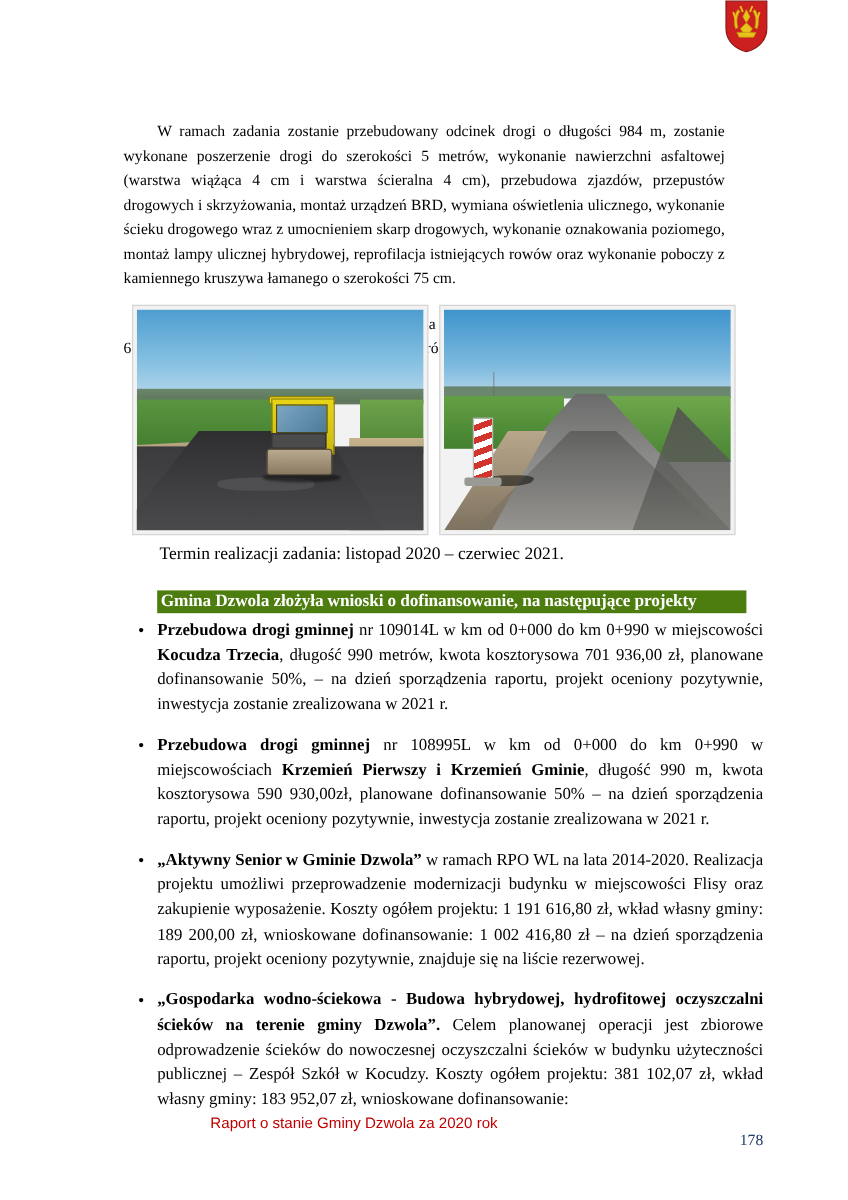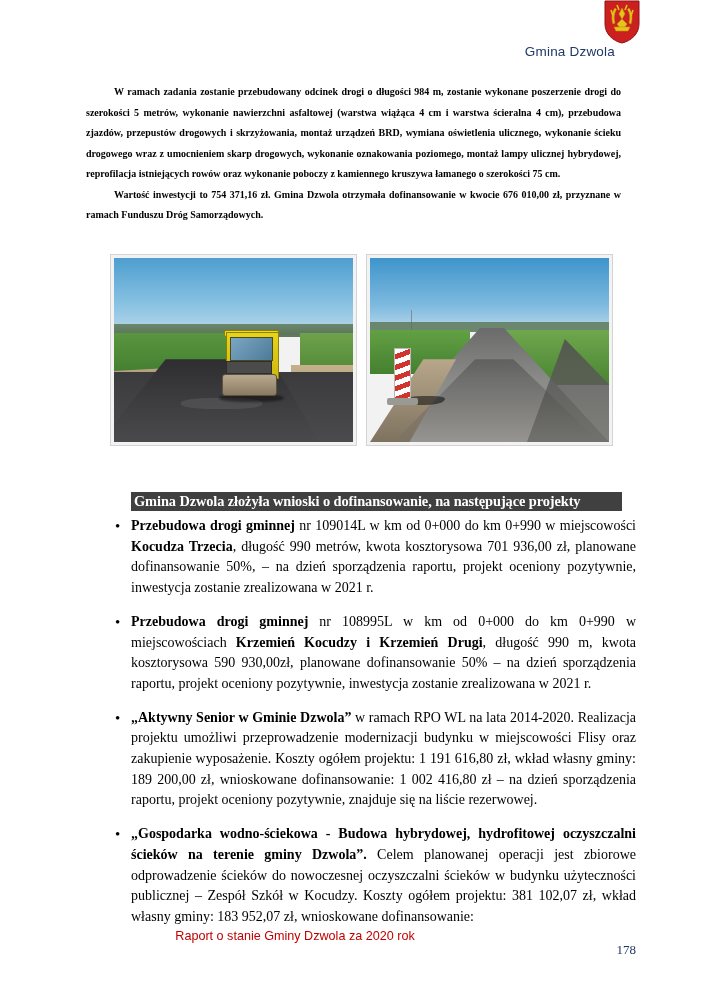--- a/index.html
+++ b/index.html
@@ -50,28 +50,27 @@
   }
 
   
   .content {
     position: absolute;
     left: 86px;
     top: 82px;
     width: 535px;
   }
   p.para {
-    margin: 0;
-    font-size: 10px;
+    margin: 17px;
+    font-size: 13px;
     line-height: 20.5px;
     text-align: justify;
     text-justify: inter-word;
     text-indent: 28px;
     hyphens: none;
-    font-weight: bold;
   }
   p.para + p.para { margin-top: 0px; }
 
   
   .photos {
     position: absolute;
     left: 110px;
     top: 254px;
     width: 504px;
     height: 192px;
@@ -227,21 +226,21 @@
     line-height: 20px;
   }
 
   
   .highlight-bar {
     position: absolute;
     left: 131px;
     top: 492px;
     width: 491px;
     height: 19px;
-    background: #404040;
+    background: #4d7c0f;
     color: #ffffff;
     font-weight: bold;
     font-size: 14.4px;
     line-height: 19px;
     padding-left: 3px;
     white-space: nowrap;
     letter-spacing: -0.1px;
   }
 
   
@@ -289,23 +288,20 @@
     color: #1f3864;
     font-family: Liberation Serif, serif;
     font-size: 13px;
   }
 </style>
 </head>
 <body>
 
 <div class="page">
 
-  <div class="header">
-    <div class="header-title">Gmina Dzwola</div>
-  </div>
   <div class="crest">
     <svg viewBox="0 0 36 44" width="36" height="44" aria-hidden="true">
       <path d="M1,1 H35 V24 C35,34 27,41 18,43 C9,41 1,34 1,24 Z" fill="#cc1f1f" stroke="#8f1414" stroke-width="1"></path>
       <g fill="#e8c21a" stroke="#b8960f" stroke-width="0.6">
         <path d="M18,8 L21,14 L18,19 L15,14 Z"></path>
         <path d="M18,19 L23,24 L18,31 L13,24 Z"></path>
         <path d="M11,8 C8,12 7,18 9,24 L11,23 C9.5,18 10,13 12.5,9.5 Z"></path>
         <path d="M25,8 C28,12 29,18 27,24 L25,23 C26.5,18 26,13 23.5,9.5 Z"></path>
         <path d="M7,10 L9,16 M29,10 L27,16" stroke="#e8c21a" stroke-width="1.6" fill="none"></path>
         <path d="M13,5 L15,10 M23,5 L21,10" stroke="#e8c21a" stroke-width="1.6" fill="none"></path>
@@ -350,29 +346,30 @@
         <div class="gravelL2"></div>
         <div class="edgeR2"></div>
         <div class="road2dark"></div>
         <div class="postshadow2"></div>
         <div class="post2"></div>
         <div class="postbase2"></div>
       </div>
     </div>
   </div>
 
+  <div class="caption">Termin realizacji zadania: listopad 2020 – czerwiec 2021.</div>
 
   <div class="highlight-bar">Gmina Dzwola złożyła wnioski o dofinansowanie, na następujące projekty</div>
 
   <ul class="bullets">
     <li>
       <b>Przebudowa drogi gminnej</b><span> nr 109014L w km od 0+000 do km 0+990 w miejscowości </span><b>Kocudza Trzecia</b><span>, długość 990 metrów, kwota kosztorysowa 701 936,00 zł, planowane dofinansowanie 50%, – na dzień sporządzenia raportu, projekt oceniony pozytywnie, inwestycja zostanie zrealizowana w 2021 r.</span>
     </li>
     <li>
-      <b>Przebudowa drogi gminnej</b><span> nr 108995L w km od 0+000 do km 0+990 w miejscowościach </span><b>Krzemień Kocudzy i Krzemień Drugi</b><span>, długość 990 m, kwota kosztorysowa 590 930,00zł, planowane dofinansowanie 50% – na dzień sporządzenia raportu, projekt oceniony pozytywnie, inwestycja zostanie zrealizowana w 2021 r.</span>
+      <b>Przebudowa drogi gminnej</b><span> nr 108995L w km od 0+000 do km 0+990 w miejscowościach </span><b>Krzemień Pierwszy i Krzemień Gminie</b><span>, długość 990 m, kwota kosztorysowa 590 930,00zł, planowane dofinansowanie 50% – na dzień sporządzenia raportu, projekt oceniony pozytywnie, inwestycja zostanie zrealizowana w 2021 r.</span>
     </li>
     <li>
       <b>„Aktywny Senior w Gminie Dzwola”</b><span> w ramach RPO WL  na lata 2014-2020. Realizacja projektu umożliwi przeprowadzenie modernizacji budynku w miejscowości Flisy oraz zakupienie wyposażenie. Koszty ogółem projektu: 1 191 616,80 zł, wkład własny gminy: 189 200,00 zł, wnioskowane dofinansowanie: 1 002 416,80 zł – na dzień sporządzenia raportu, projekt oceniony pozytywnie, znajduje się na liście rezerwowej.</span><b></b><span></span>
     </li>
     <li>
       <b>„Gospodarka      wodno-ściekowa - Budowa hybrydowej, hydrofitowej oczyszczalni ścieków na terenie gminy Dzwola”.</b><span> Celem planowanej operacji jest zbiorowe odprowadzenie ścieków do nowoczesnej oczyszczalni ścieków w budynku użyteczności publicznej – Zespół Szkół w Kocudzy. Koszty ogółem projektu: 381 102,07 zł, wkład własny gminy:  183 952,07 zł, wnioskowane dofinansowanie:</span><b></b><span></span>
     </li>
   </ul>
 
   <div class="footer-text">Raport o stanie Gminy Dzwola za 2020 rok</div>

